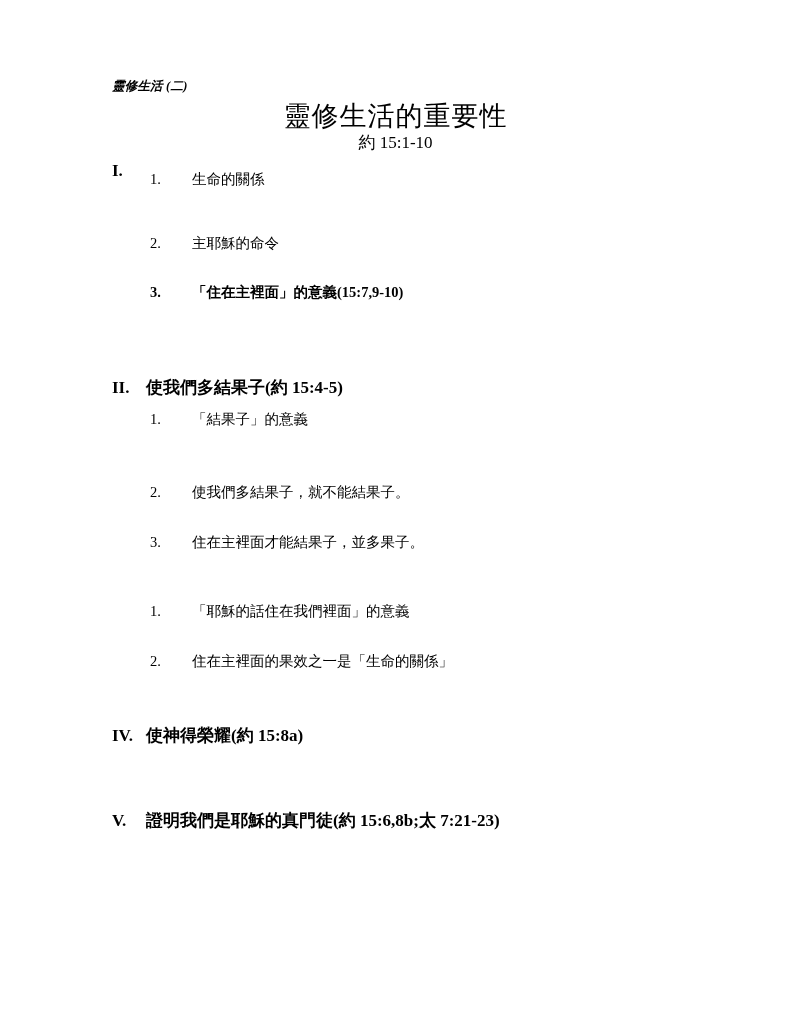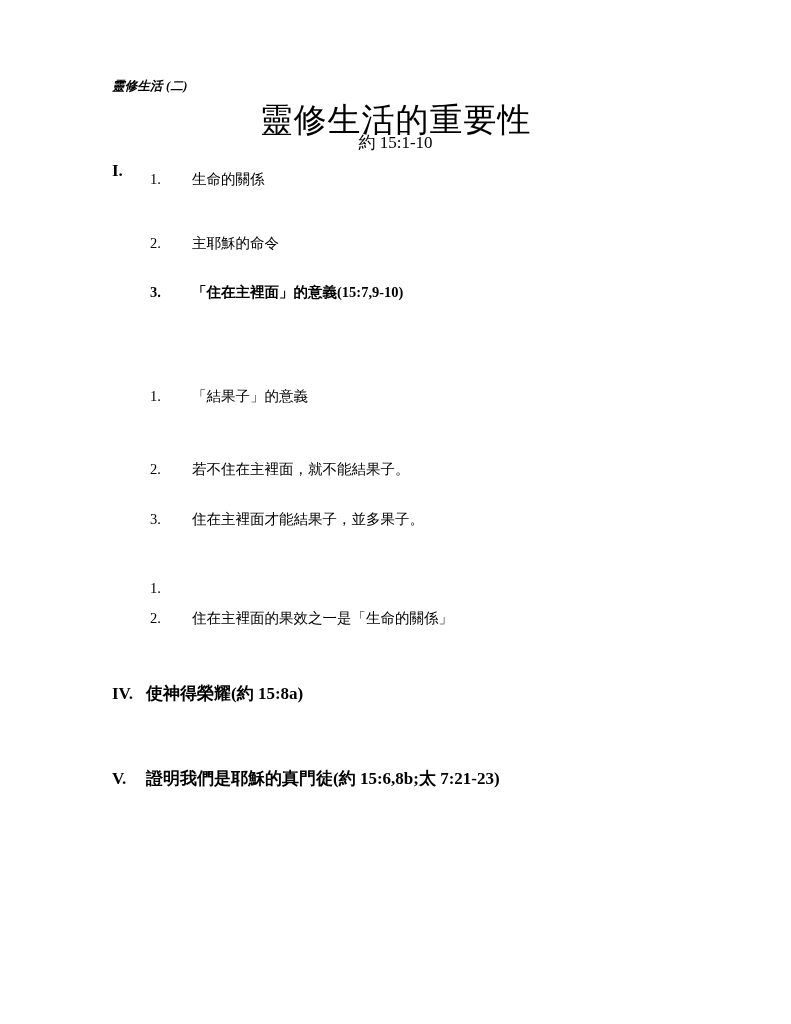--- a/index.html
+++ b/index.html
@@ -30,21 +30,21 @@
     font-weight: bold;
     font-style: italic;
     letter-spacing: 0.2px;
   }
   .doc-title {
     position: absolute;
     left: 0;
     right: 0;
     top: 98px;
     text-align: center;
-    font-size: 33px;
+    font-size: 27px;
     letter-spacing: 1px;
     font-family: "Liberation Serif", "DejaVu Serif", serif;
   }
   .doc-subtitle {
     position: absolute;
     left: 0;
     right: 0;
     top: 131px;
     text-align: center;
     font-size: 17px;
@@ -126,43 +126,48 @@
     </div>
     <div class="spacer-m"></div>
     <div class="lvl2 bold">
       <span class="num">3.</span>
       <span class="txt">「住在主裡面」的意義(15:7,9-10)</span>
     </div>
 
     <div class="spacer-l"></div>
     <div class="spacer-m"></div>
 
+    <div class="lvl1">
+      <span class="num">II.</span>
+      <span class="txt">使我們多結果子(約 15:4-5)</span>
+    </div>
     <div class="spacer-xs"></div>
     <div class="lvl2">
       <span class="num">1.</span>
       <span class="txt">「結果子」的意義</span>
     </div>
     <div class="spacer-l"></div>
     <div class="spacer-xs"></div>
     <div class="lvl2">
       <span class="num">2.</span>
-      <span class="txt">若不住在主裡面，就不能結果子。</span>
+      <span class="txt">使我們多結果子，就不能結果子。</span>
     </div>
     <div class="spacer-m"></div>
     <div class="lvl2">
       <span class="num">3.</span>
       <span class="txt">住在主裡面才能結果子，並多果子。</span>
     </div>
 
     <div class="spacer-m"></div>
     <div class="spacer-xs"></div>
 
     <div class="spacer-xs"></div>
     <div class="lvl2">
       <span class="num">1.</span>
+      <span class="txt">「耶穌的話住在我們裡面」的意義</span>
     </div>
     <div class="spacer-m"></div>
     <div class="lvl2">
       <span class="num">2.</span>
       <span class="txt">住在主裡面的果效之一是「生命的關係」</span>
     </div>
 
     <div class="spacer-l"></div>
     <div class="spacer-xs"></div>
 

